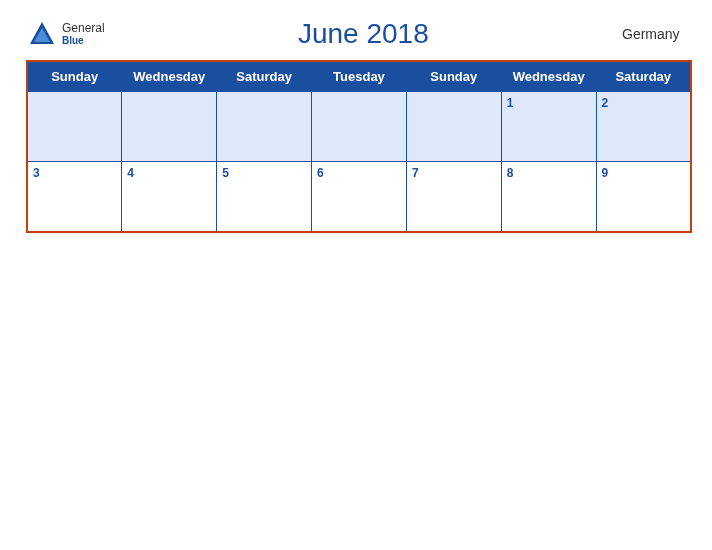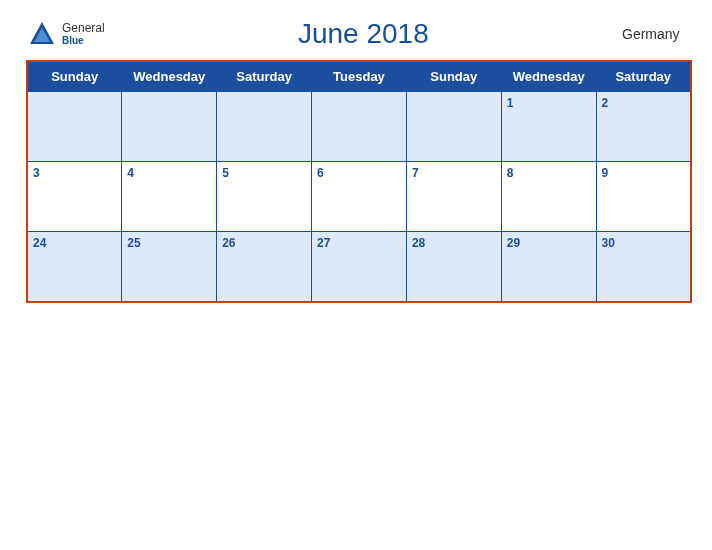--- a/index.html
+++ b/index.html
@@ -140,24 +140,15 @@
         </tr>
         <tr>
           <td><span class="day-num">3</span></td>
           <td><span class="day-num">4</span></td>
           <td><span class="day-num">5</span></td>
           <td><span class="day-num">6</span></td>
           <td><span class="day-num">7</span></td>
           <td><span class="day-num">8</span></td>
           <td><span class="day-num">9</span></td>
         </tr>
-        <tr>
-          <td><span class="day-num">24</span></td>
-          <td><span class="day-num">25</span></td>
-          <td><span class="day-num">26</span></td>
-          <td><span class="day-num">27</span></td>
-          <td><span class="day-num">28</span></td>
-          <td><span class="day-num">29</span></td>
-          <td><span class="day-num">30</span></td>
-        </tr>
       </tbody>
   </table>
 </div>
 
 </body></html>

